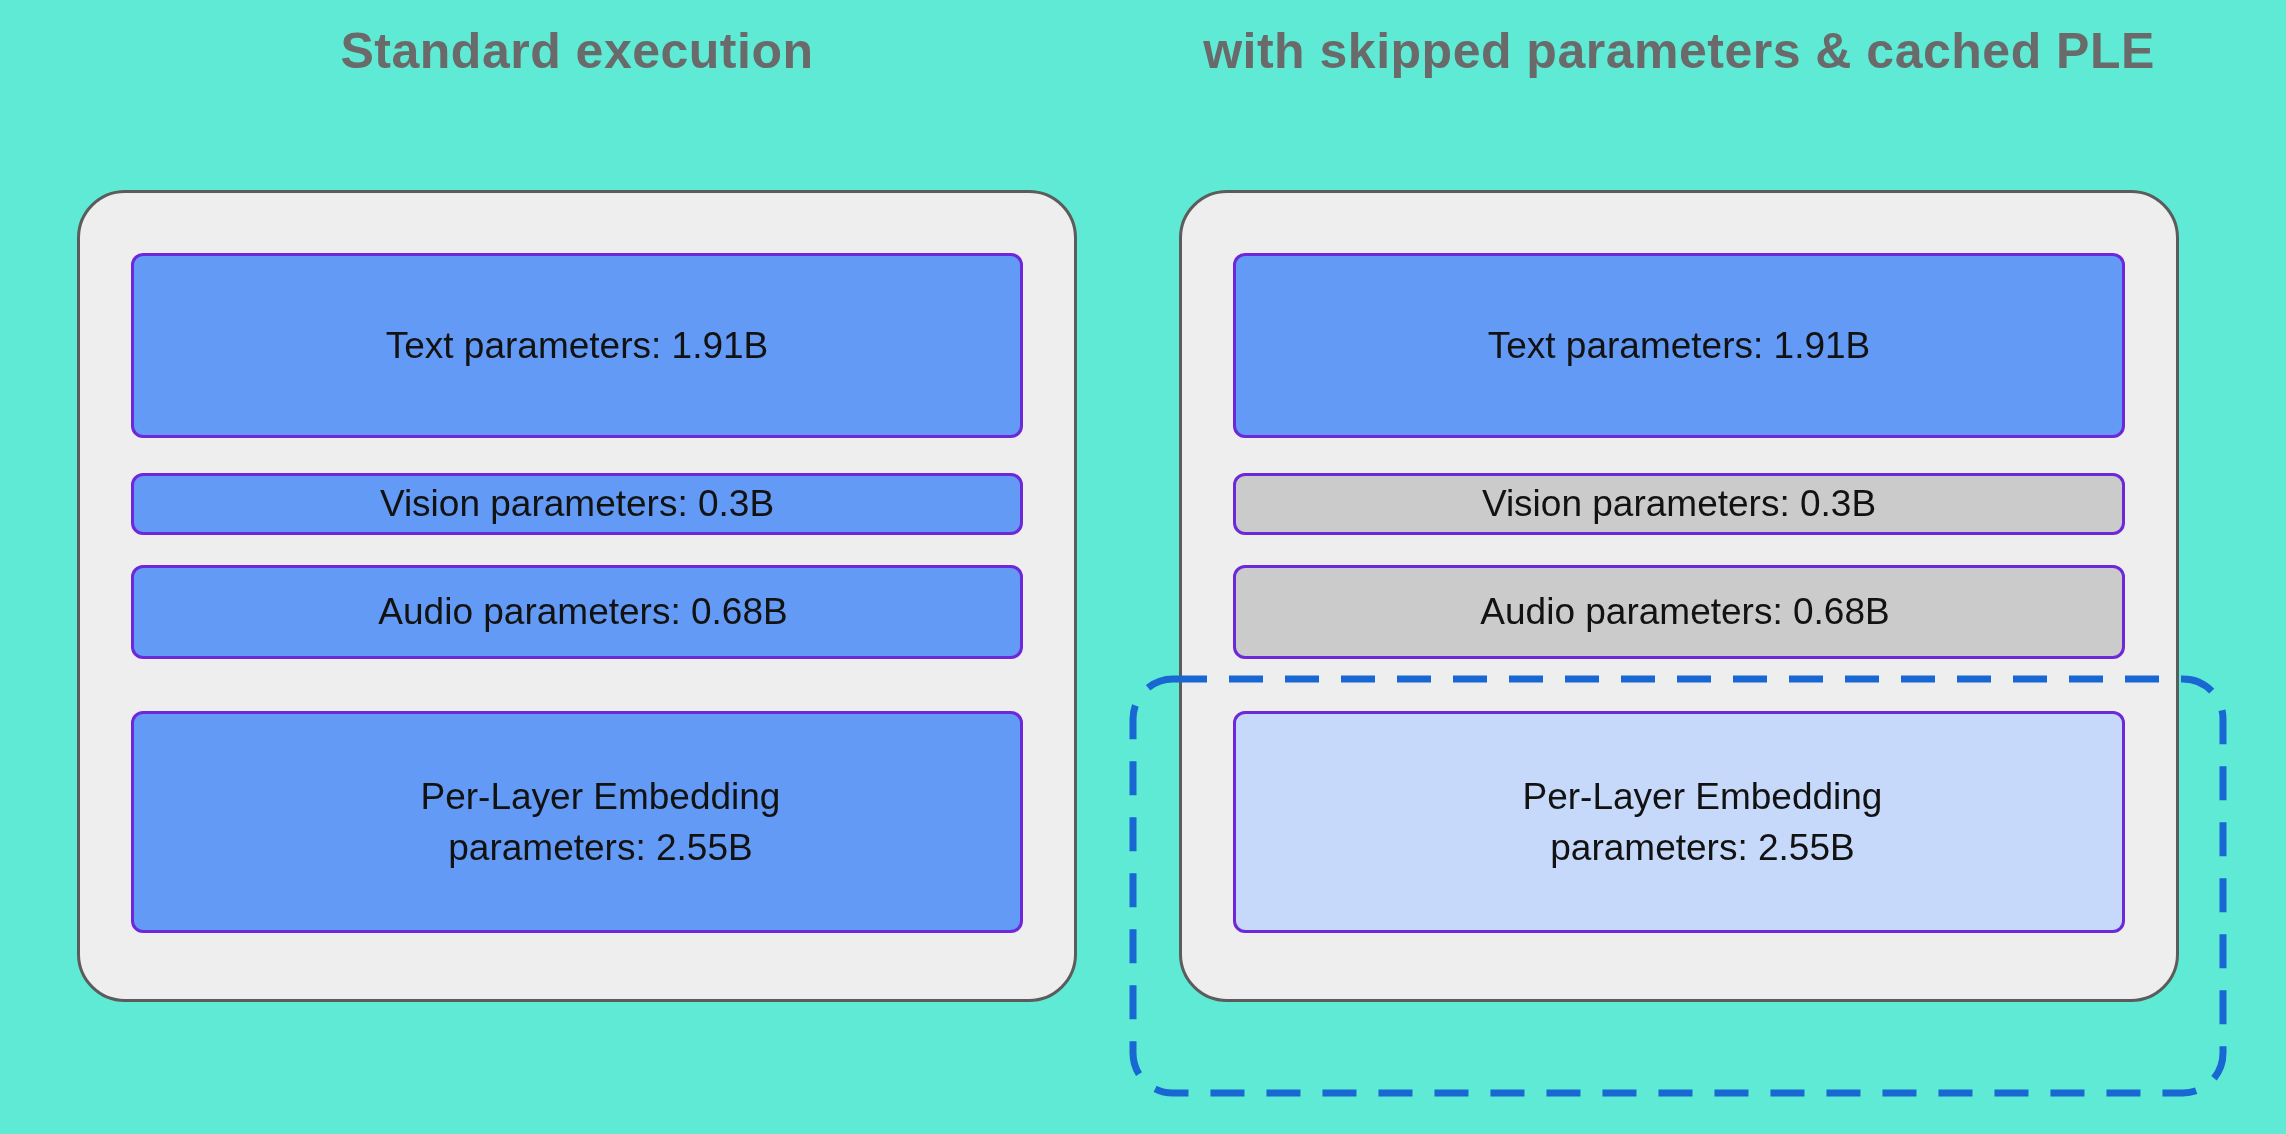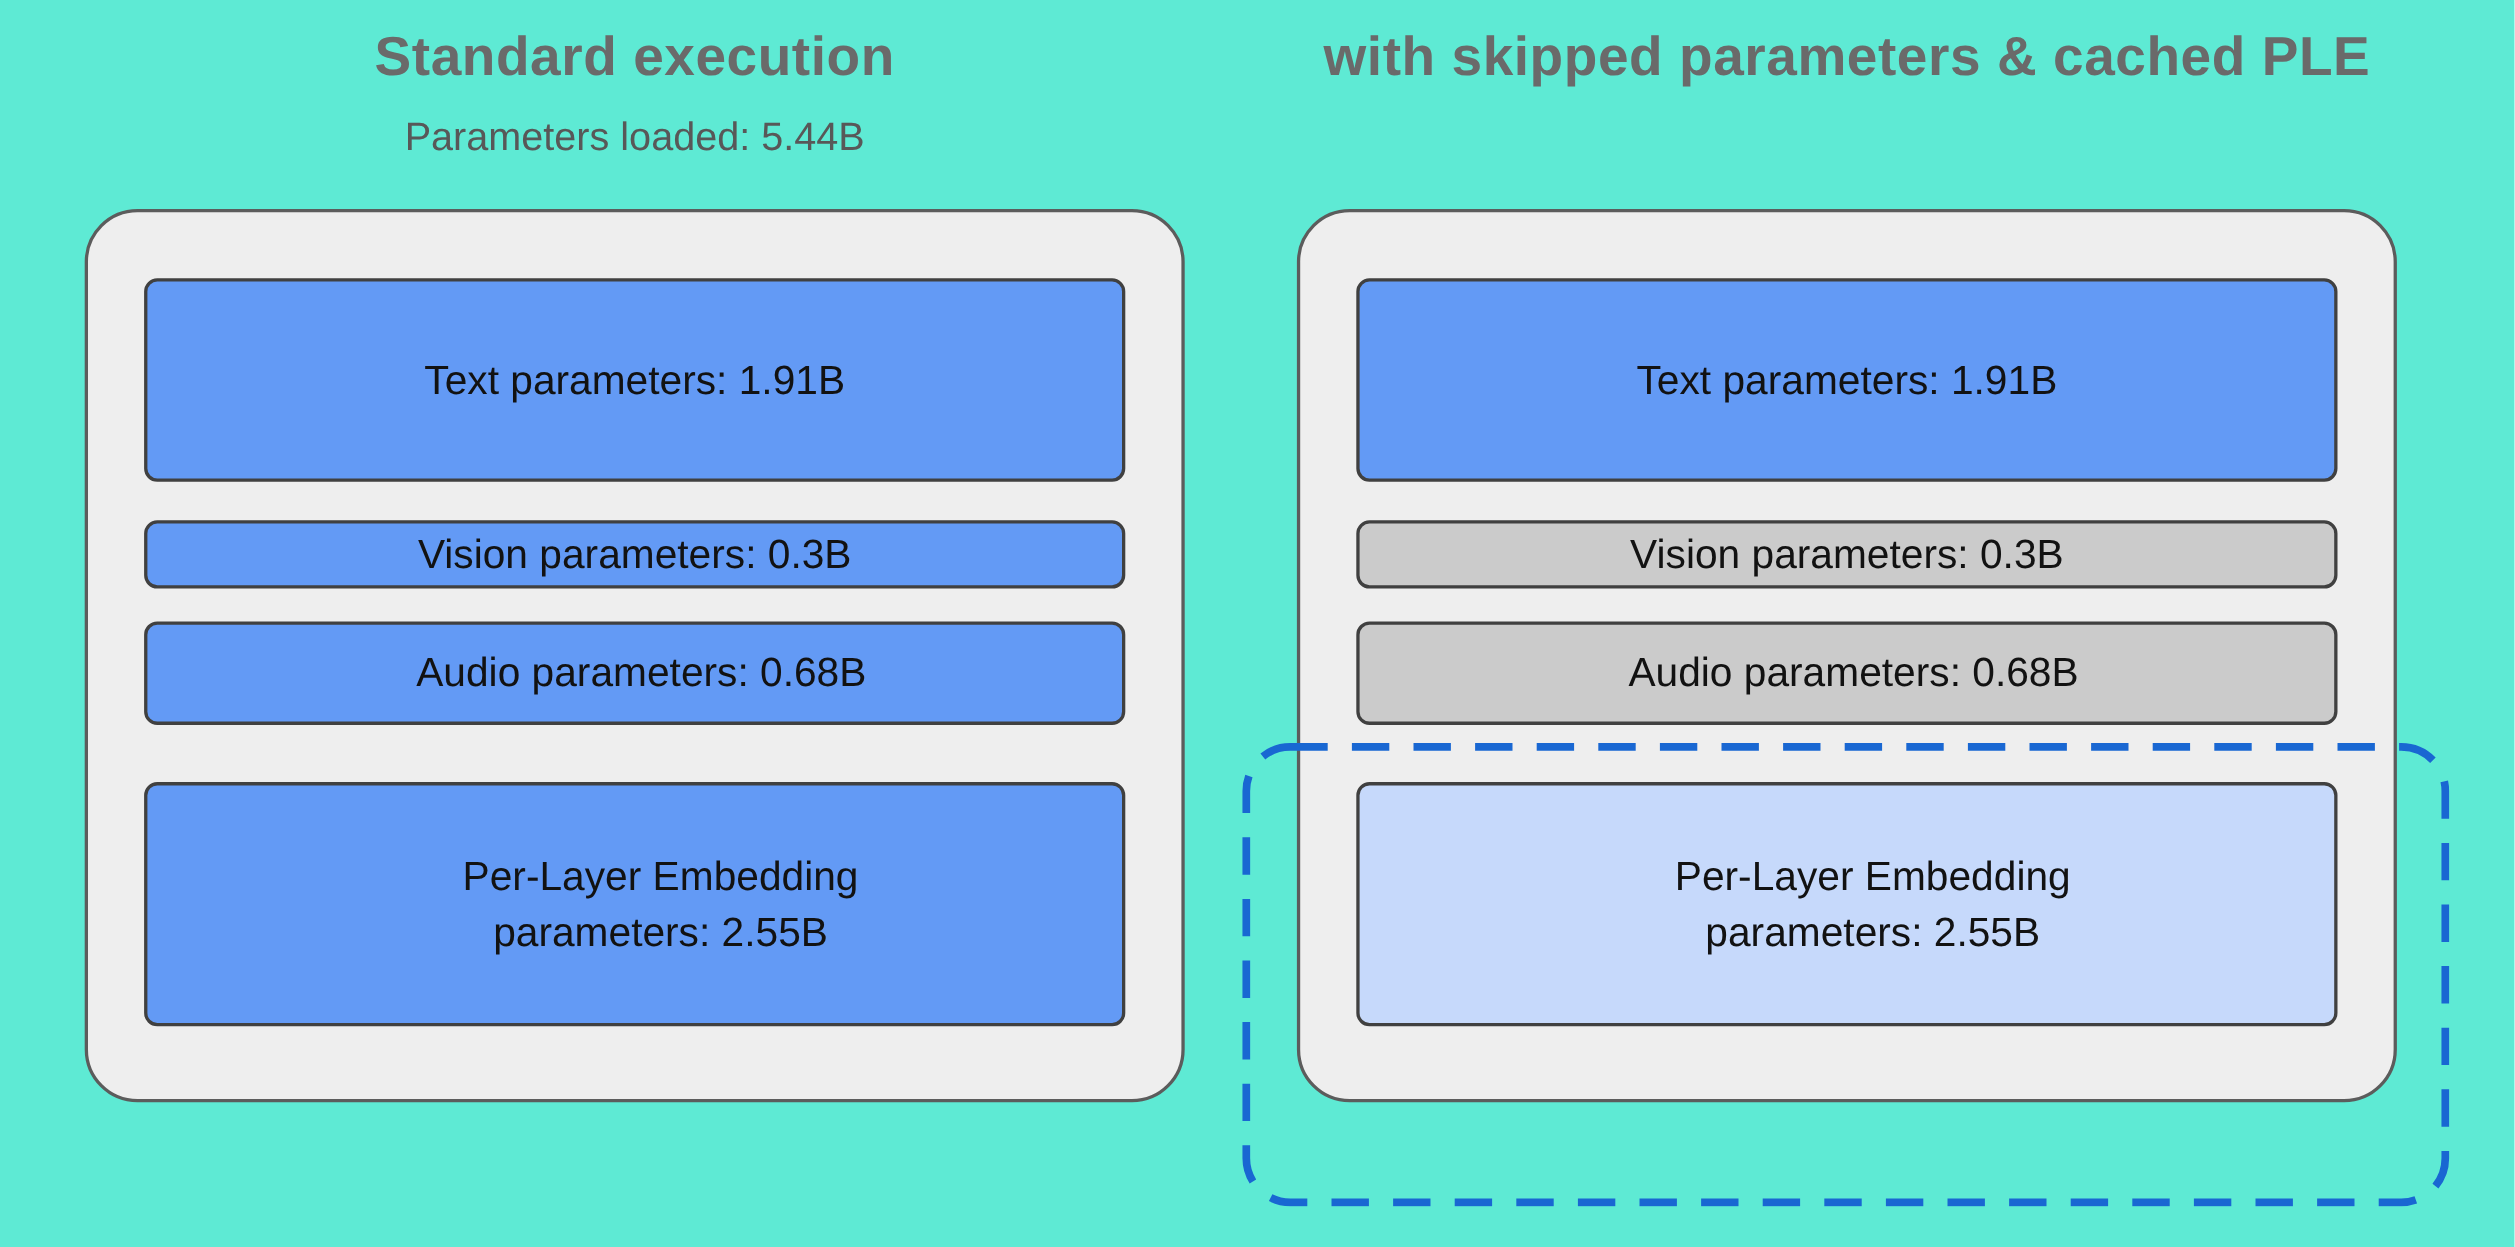--- a/index.html
+++ b/index.html
@@ -19,21 +19,21 @@
     font-size:36px;color:#585858;white-space:nowrap;
   }
   #panel-skipped .subtitle-value{font-weight:700;color:#4c4c4c;}
   .container-box{
     position:absolute;top:190px;left:0;right:0;height:812px;
     background:#eeeeee;border:3px solid #5c5c5c;border-radius:48px;
     box-sizing:border-box;
   }
   .param-box{
     position:absolute;left:51px;right:51px;
-    border:3px solid #404040;border-radius:12px;box-sizing:border-box;
+    border:3px solid #6d28d9;border-radius:12px;box-sizing:border-box;
     display:flex;flex-direction:column;align-items:center;justify-content:center;
     font-size:37px;color:#121212;line-height:1.38;text-align:center;
   }
   .param-box[data-box="text"]  {top:60px;height:185px;}
   .param-box[data-box="vision"]{top:280px;height:62px;}
   .param-box[data-box="audio"] {top:372px;height:94px;padding-left:12px;}
   .param-box[data-box="ple"]   {top:518px;height:222px;padding-left:47px;}
   .cached-overlay{position:absolute;left:1129px;top:675px;width:1098px;height:422px;pointer-events:none;}
   .cached-caption{
     position:absolute;left:1129px;top:1006px;width:1098px;text-align:center;
@@ -41,21 +41,20 @@
   }
   .cached-caption .caption-bold{font-weight:700;}
 </style>
 </head>
 <body>
 
 <div class="stage">
 
   <div class="panel" id="panel-standard">
     <div class="panel-title">Standard execution</div>
-    <div class="panel-subtitle"><span class="subtitle-prefix">Parameters loaded: </span><span class="subtitle-value">5.44B</span></div>
     <div class="container-box">
         <div class="param-box" data-box="text" style="background: rgb(99, 154, 245);">
           <div>Text parameters: 1.91B</div>
         </div>
         <div class="param-box" data-box="vision" style="background: rgb(99, 154, 245);">
           <div>Vision parameters: 0.3B</div>
         </div>
         <div class="param-box" data-box="audio" style="background: rgb(99, 154, 245);">
           <div>Audio parameters: 0.68B</div>
         </div>

